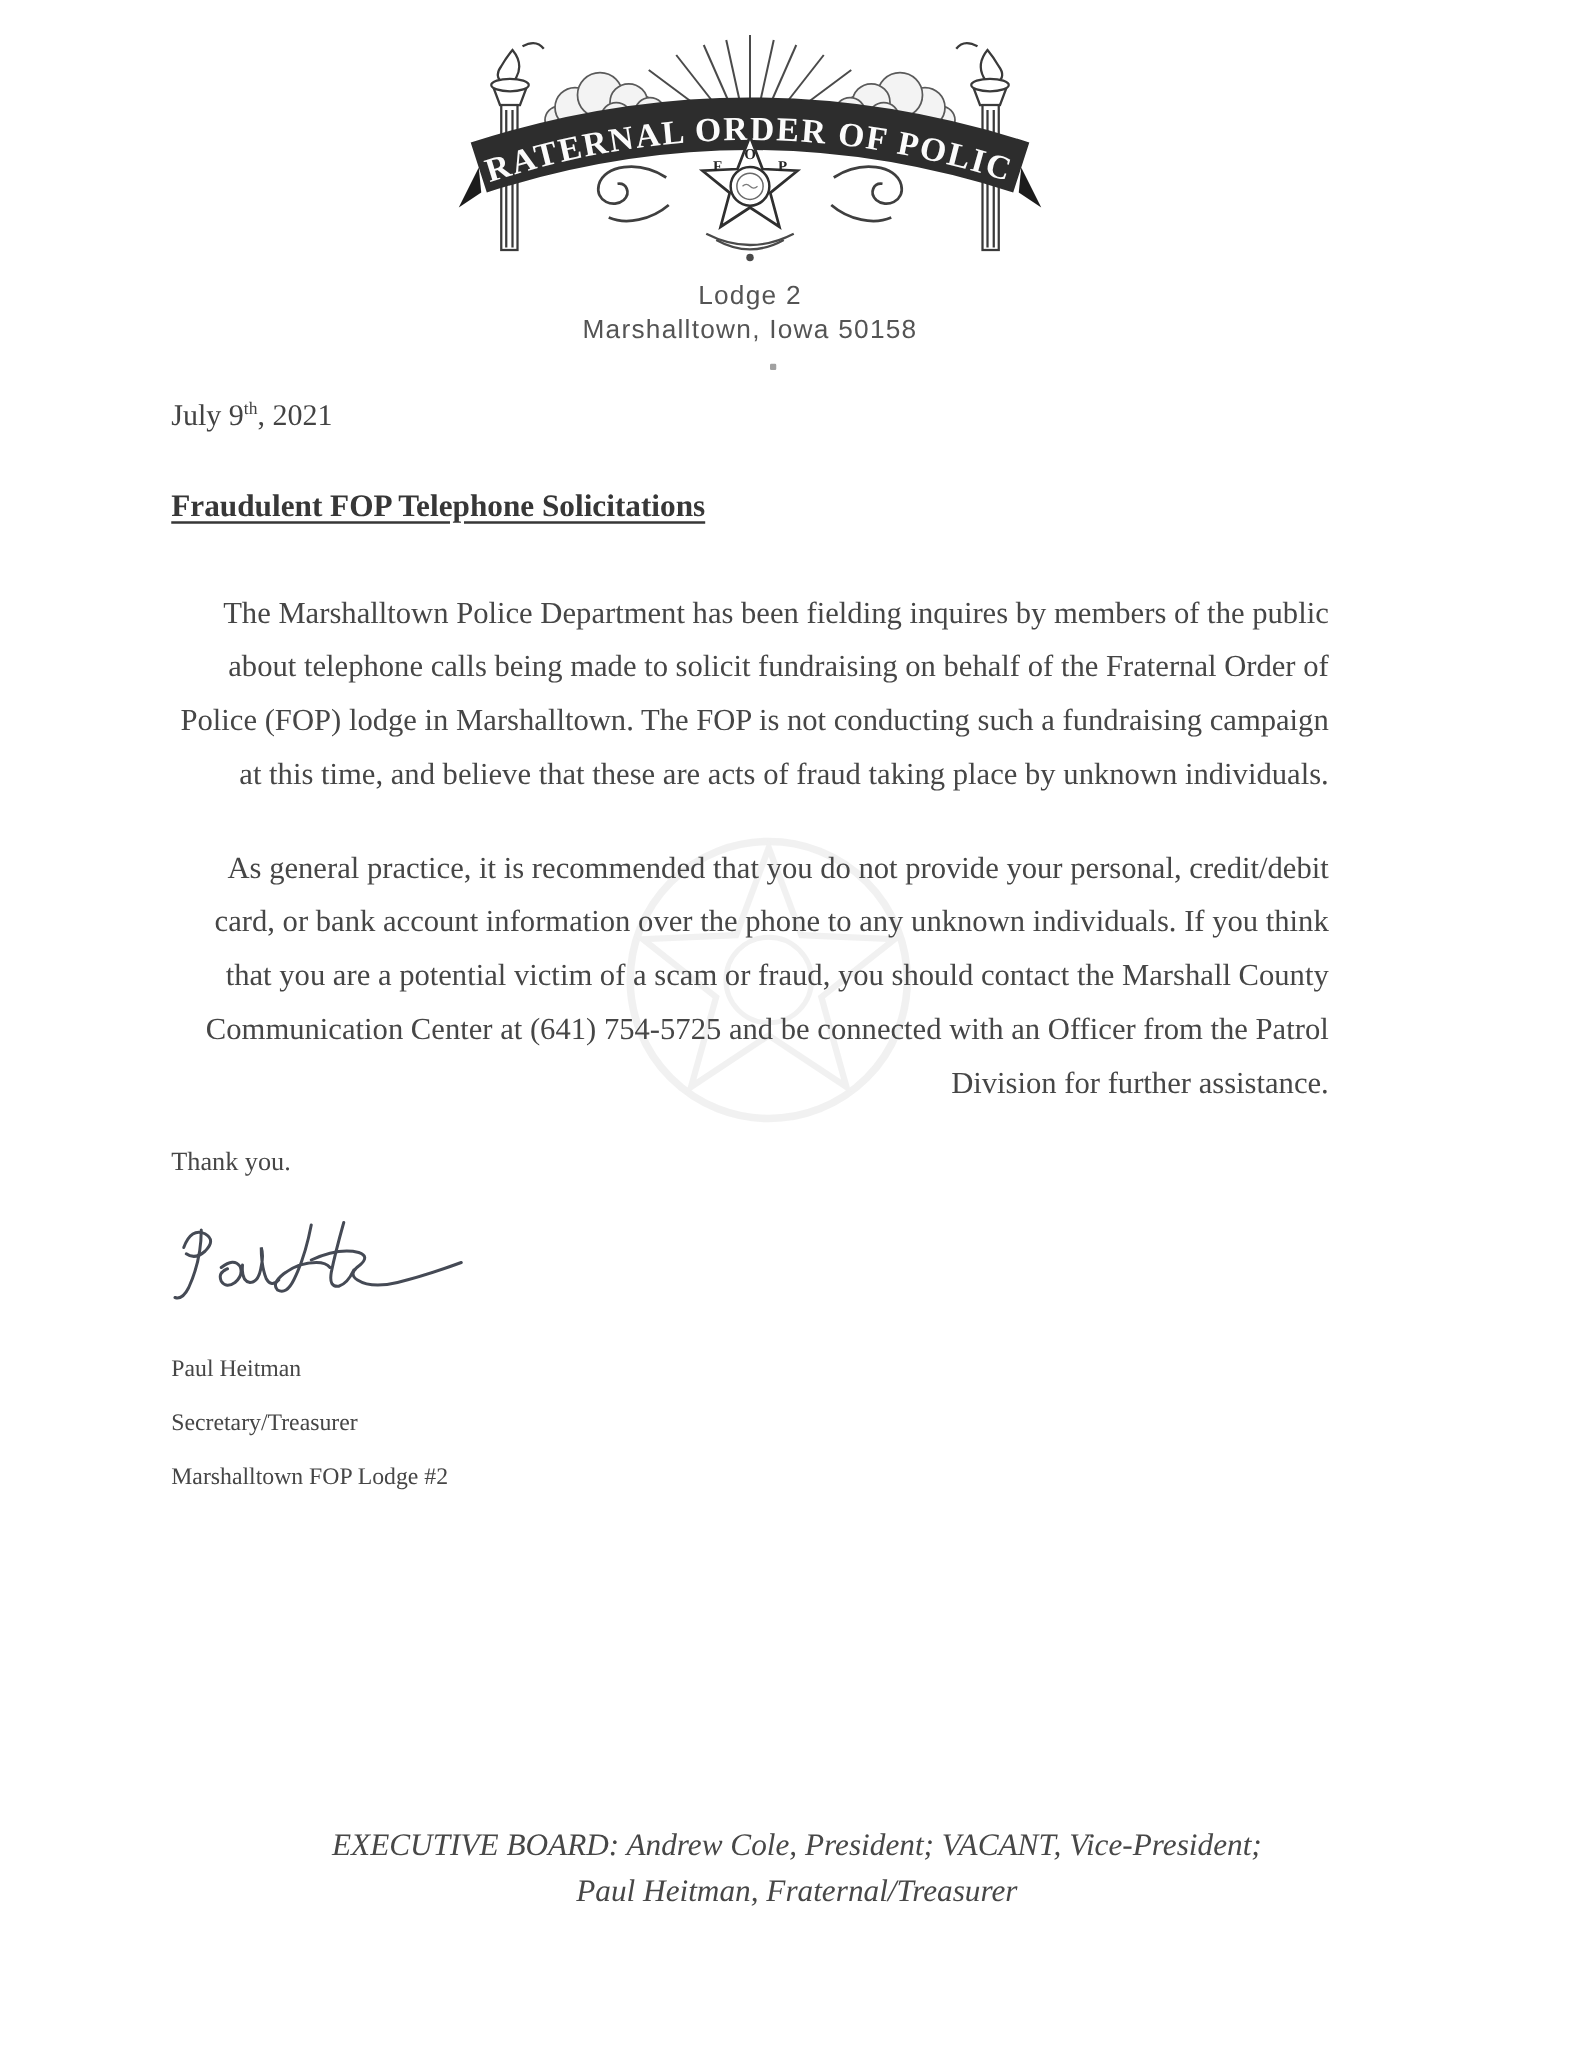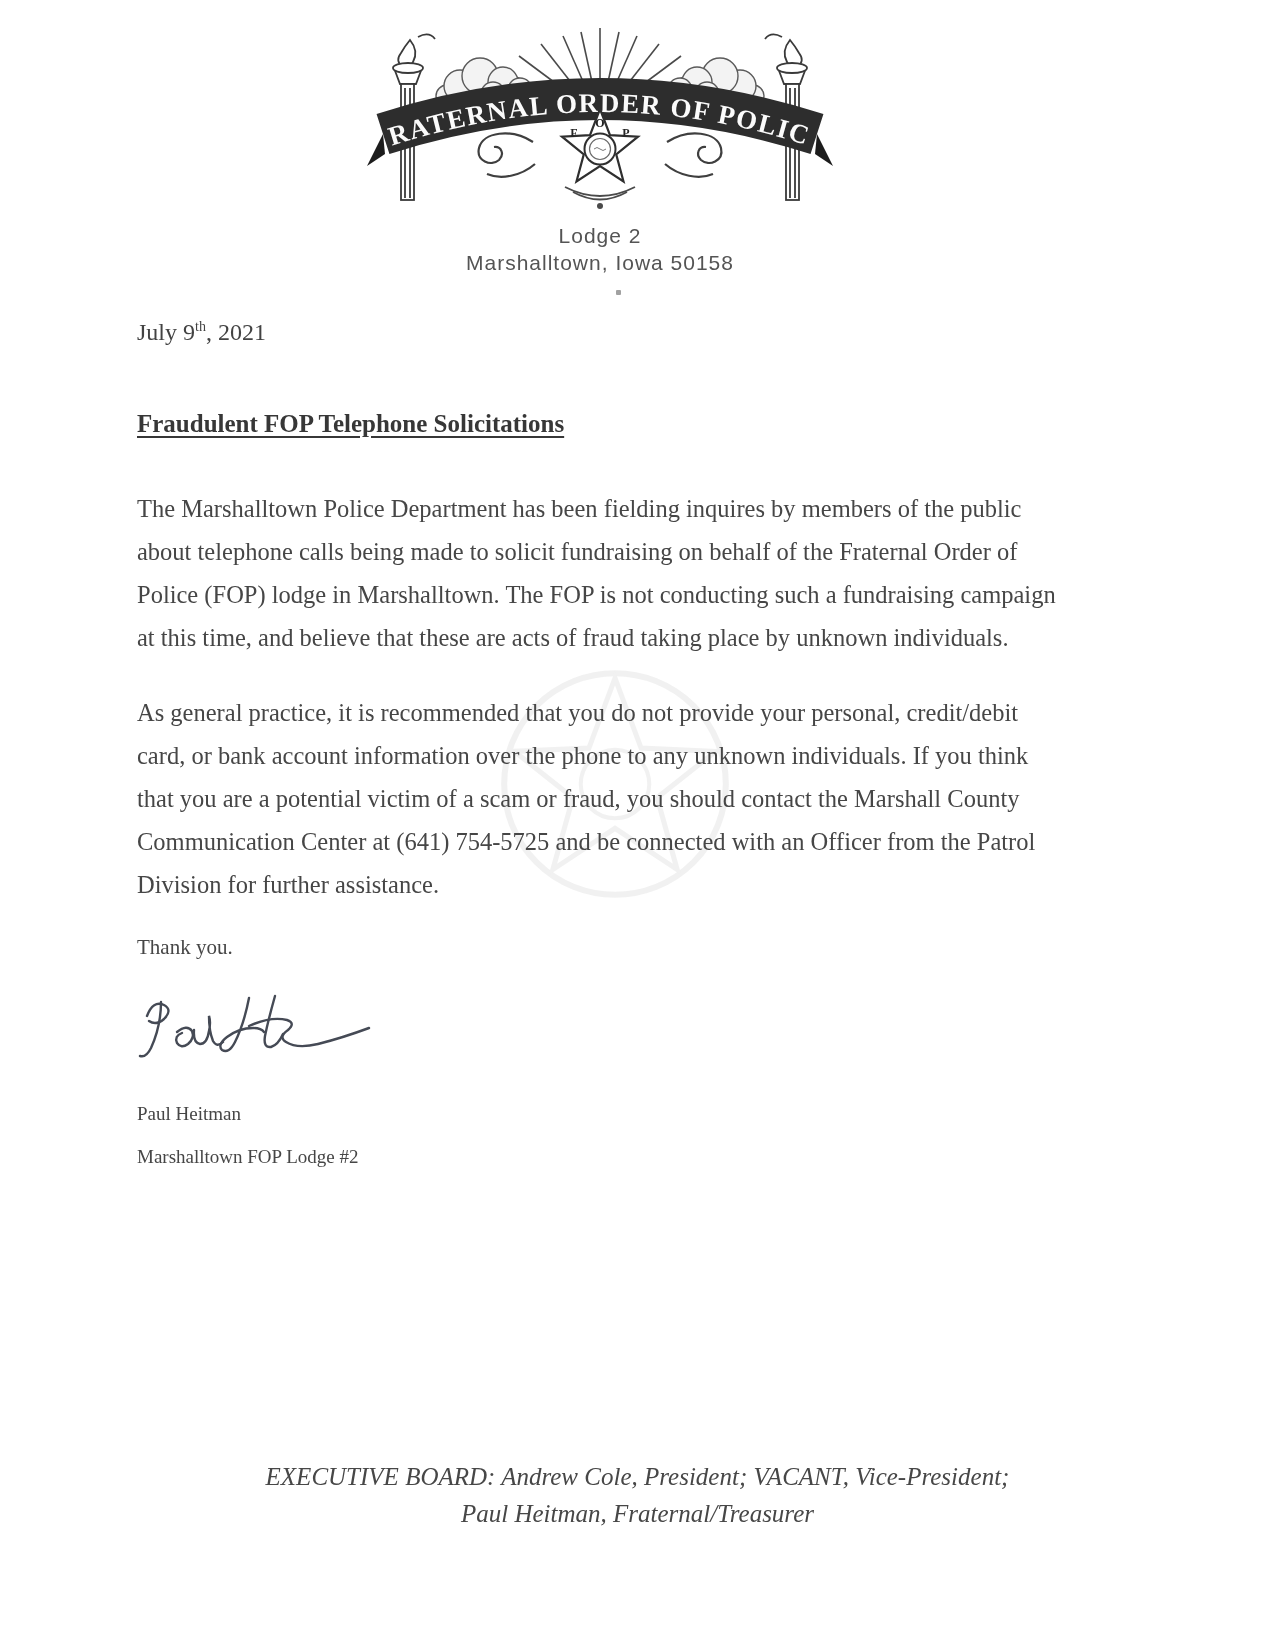--- a/index.html
+++ b/index.html
@@ -25,27 +25,27 @@
   }
   .speck {
     width:5px; height:5px; background:#8a8a8a; border-radius:1px;
     margin:14px auto 0 auto; transform:translateX(18px); opacity:.8;
   }
 
   
   .date { margin-top:24px; font-size:24px; color:#434343; }
   .date sup { font-size:14px; vertical-align:super; line-height:0; }
   .subject {
-    margin-top:64px; font-size:25px; font-weight:bold; color:#373737;
+    margin-top:45px; font-size:25px; font-weight:bold; color:#373737;
     text-decoration:underline; text-decoration-thickness:2px; text-underline-offset:4px;
   }
   .para {
     margin-top:32px;
     font-size:24.5px; line-height:43px; color:#464646;
-    text-align:left;
+    text-align:right;
   }
   .para.first { margin-top:49px; }
   .closing { margin-top:29px; font-size:21px; color:#464646; }
 
   
   .sig { margin-top:26px; height:100px; }
   .sig svg { display:block; }
   .sig-block { margin-top:6px; font-size:19px; line-height:43px; color:#464646; }
 
   
@@ -192,20 +192,21 @@
           <path d="M57,44 Q56,57 63,58 Q70,58 72,45 Q74,36 72,30 Q72,45 76,55 Q80,62 86,56"></path>
           <path d="M112,12 Q107,38 98,56 Q92,68 85,64 Q80,59 90,51 Q102,42 116,42 Q124,42 127,46"></path>
           <path d="M138,10 Q131,35 128,50 Q126,62 134,61 Q141,59 146,48"></path>
           <path d="M112,40 Q134,30 150,34 Q159,37 151,44 Q141,51 149,56 Q160,63 181,58 Q205,52 232,42"></path>
         </g>
       </svg>
     </div>
 
     <div class="sig-block">
       <div>Paul Heitman</div>
+      <div>Secretary/Treasurer</div>
       <div>Marshalltown FOP Lodge #2</div>
     </div>
 
   </div>
 
   <div class="footer">
     <div>EXECUTIVE BOARD:  Andrew Cole, President; VACANT, Vice-President;</div>
     <div>Paul Heitman, Fraternal/Treasurer</div>
   </div>
 

